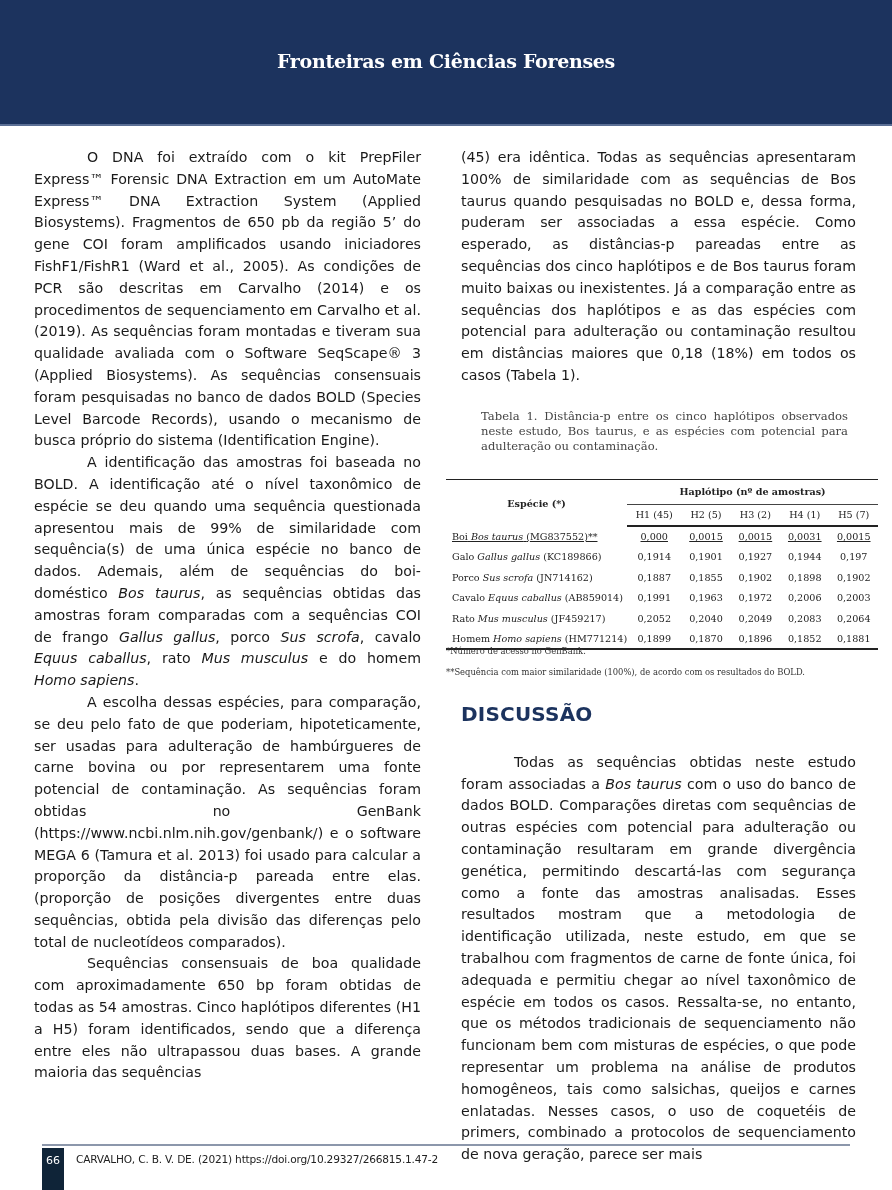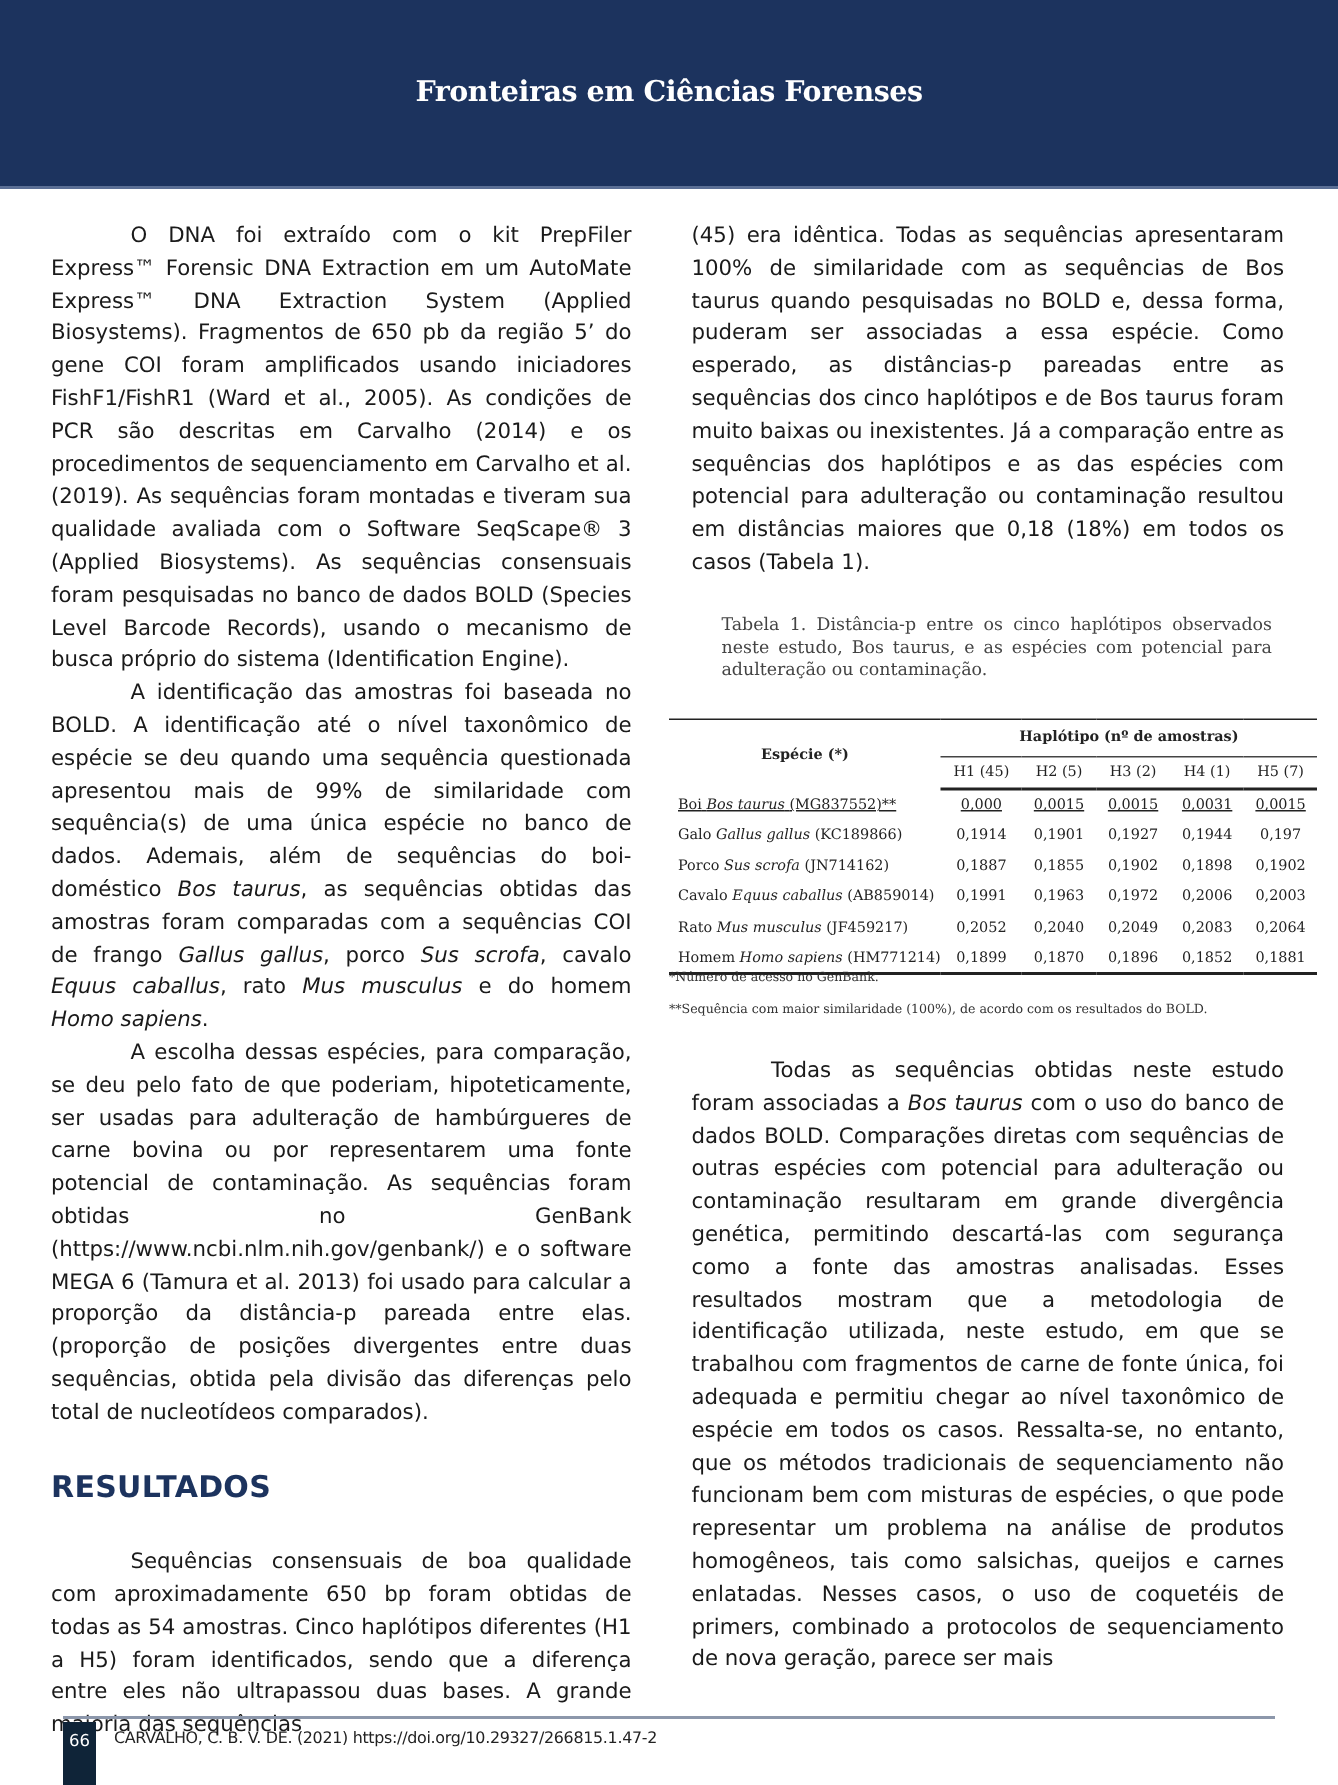--- a/index.html
+++ b/index.html
@@ -65,21 +65,20 @@
 <body>
 
 <div class="header">
   <div class="header-title">Fronteiras em Ciências Forenses</div>
 </div>
 
 <div class="col col-left">
   <p class="para">O DNA foi extraído com o kit PrepFiler Express™ Forensic DNA Extraction em um AutoMate Express™ DNA Extraction System (Applied Biosystems). Fragmentos de 650 pb da região 5’ do gene COI foram amplificados usando iniciadores FishF1/FishR1 (Ward et al., 2005). As condições de PCR são descritas em Carvalho (2014) e os procedimentos de sequenciamento em Carvalho et al. (2019). As sequências foram montadas e tiveram sua qualidade avaliada com o Software SeqScape® 3 (Applied Biosystems). As sequências consensuais foram pesquisadas no banco de dados BOLD (Species Level Barcode Records), usando o mecanismo de busca próprio do sistema (Identification Engine).</p>
   <p class="para"><span>A identificação das amostras foi baseada no BOLD. A identificação até o nível taxonômico de espécie se deu quando uma sequência questionada apresentou mais de 99% de similaridade com sequência(s) de uma única espécie no banco de dados. Ademais, além de sequências do boi-doméstico </span><i>Bos taurus</i><span>, as sequências obtidas das amostras foram comparadas com a sequências COI de frango </span><i>Gallus gallus</i><span>, porco </span><i>Sus scrofa</i><span>, cavalo </span><i>Equus caballus</i><span>, rato </span><i>Mus musculus</i><span> e do homem </span><i>Homo sapiens</i><span>.</span></p>
   <p class="para">A escolha dessas espécies, para comparação, se deu pelo fato de que poderiam, hipoteticamente, ser usadas para adulteração de hambúrgueres de carne bovina ou por representarem uma fonte potencial de contaminação. As sequências foram obtidas no GenBank (https://www.ncbi.nlm.nih.gov/genbank/) e o software MEGA 6 (Tamura et al. 2013) foi usado para calcular a proporção da distância-p pareada entre elas. (proporção de posições divergentes entre duas sequências, obtida pela divisão das diferenças pelo total de nucleotídeos comparados).</p>
-  <h2 class="section-heading" style="margin-top:28px; margin-bottom:28px;">RESULTADOS</h2>
   <p class="para">Sequências consensuais de boa qualidade com aproximadamente 650 bp foram obtidas de todas as 54 amostras. Cinco haplótipos diferentes (H1 a H5) foram identificados, sendo que a diferença entre eles não ultrapassou duas bases. A grande maioria das sequências</p>
 </div>
 
 <div class="col col-right">
   <p class="para noindent">(45) era idêntica. Todas as sequências apresentaram 100% de similaridade com as sequências de Bos taurus quando pesquisadas no BOLD e, dessa forma, puderam ser associadas a essa espécie. Como esperado, as distâncias-p pareadas entre as sequências dos cinco haplótipos e de Bos taurus foram muito baixas ou inexistentes. Já a comparação entre as sequências dos haplótipos e as das espécies com potencial para adulteração ou contaminação resultou em distâncias maiores que 0,18 (18%) em todos os casos (Tabela 1).</p>
   <p class="table-caption">Tabela 1. Distância-p entre os cinco haplótipos observados neste estudo, Bos taurus, e as espécies com potencial para adulteração ou contaminação.</p>
 </div>
 
 <table class="data-table">
   <colgroup>
@@ -155,18 +154,19 @@
         <td class="num"><span>0,1852</span></td>
         <td class="num"><span>0,1881</span></td>
       </tr>
     </tbody>
 </table>
 
 <div class="footnote" style="top:646px;">*Número de acesso no GenBank.</div>
 <div class="footnote" style="top:667px;">**Sequência com maior similaridade (100%), de acordo com os resultados do BOLD.</div>
 
 <div class="col col-right" style="top:704px;">
+  <h2 class="section-heading" style="margin-bottom:26px;">DISCUSSÃO</h2>
   <p class="para"><span>Todas as sequências obtidas neste estudo foram associadas a </span><i>Bos taurus</i><span> com o uso do banco de dados BOLD. Comparações diretas com sequências de outras espécies com potencial para adulteração ou contaminação resultaram em grande divergência genética, permitindo descartá-las com segurança como a fonte das amostras analisadas. Esses resultados mostram que a metodologia de identificação utilizada, neste estudo, em que se trabalhou com fragmentos de carne de fonte única, foi adequada e permitiu chegar ao nível taxonômico de espécie em todos os casos. Ressalta-se, no entanto, que os métodos tradicionais de sequenciamento não funcionam bem com misturas de espécies, o que pode representar um problema na análise de produtos homogêneos, tais como salsichas, queijos e carnes enlatadas. Nesses casos, o uso de coquetéis de primers, combinado a protocolos de sequenciamento de nova geração, parece ser mais</span></p>
 </div>
 
 <div class="footer-rule"></div>
 <div class="page-number-box">66</div>
 <div class="footer-citation">CARVALHO, C. B. V. DE. (2021) https://doi.org/10.29327/266815.1.47-2</div>
 
 </body></html>

